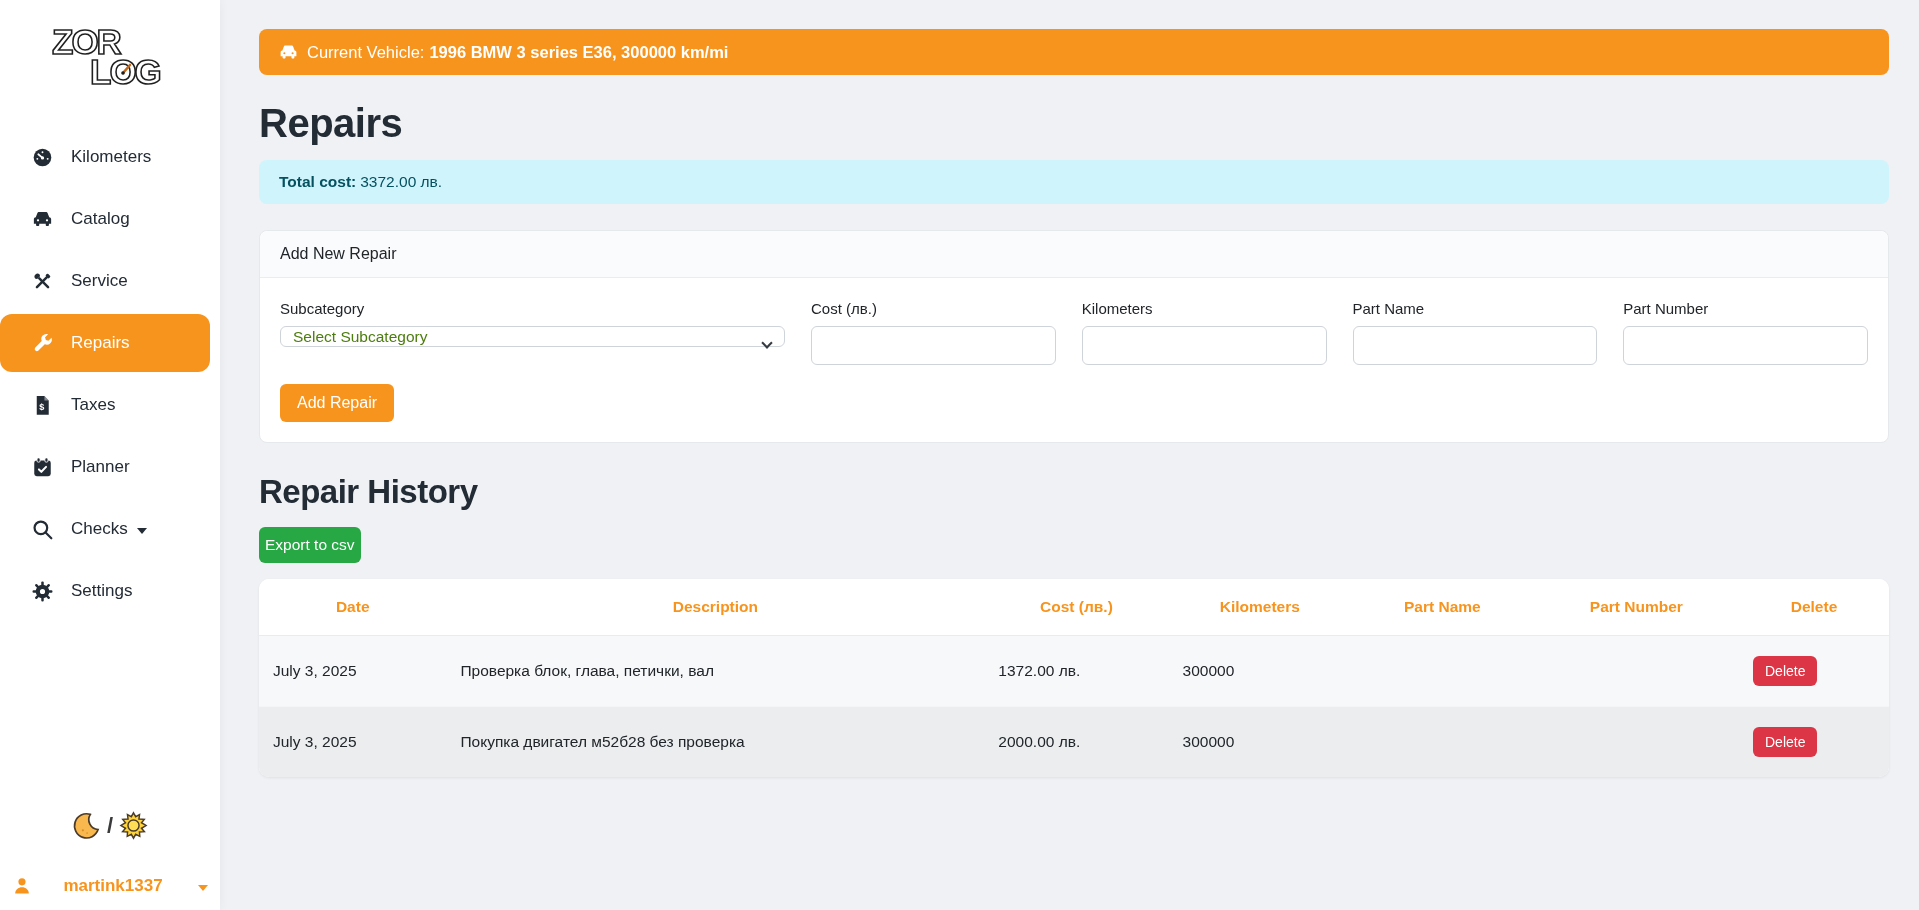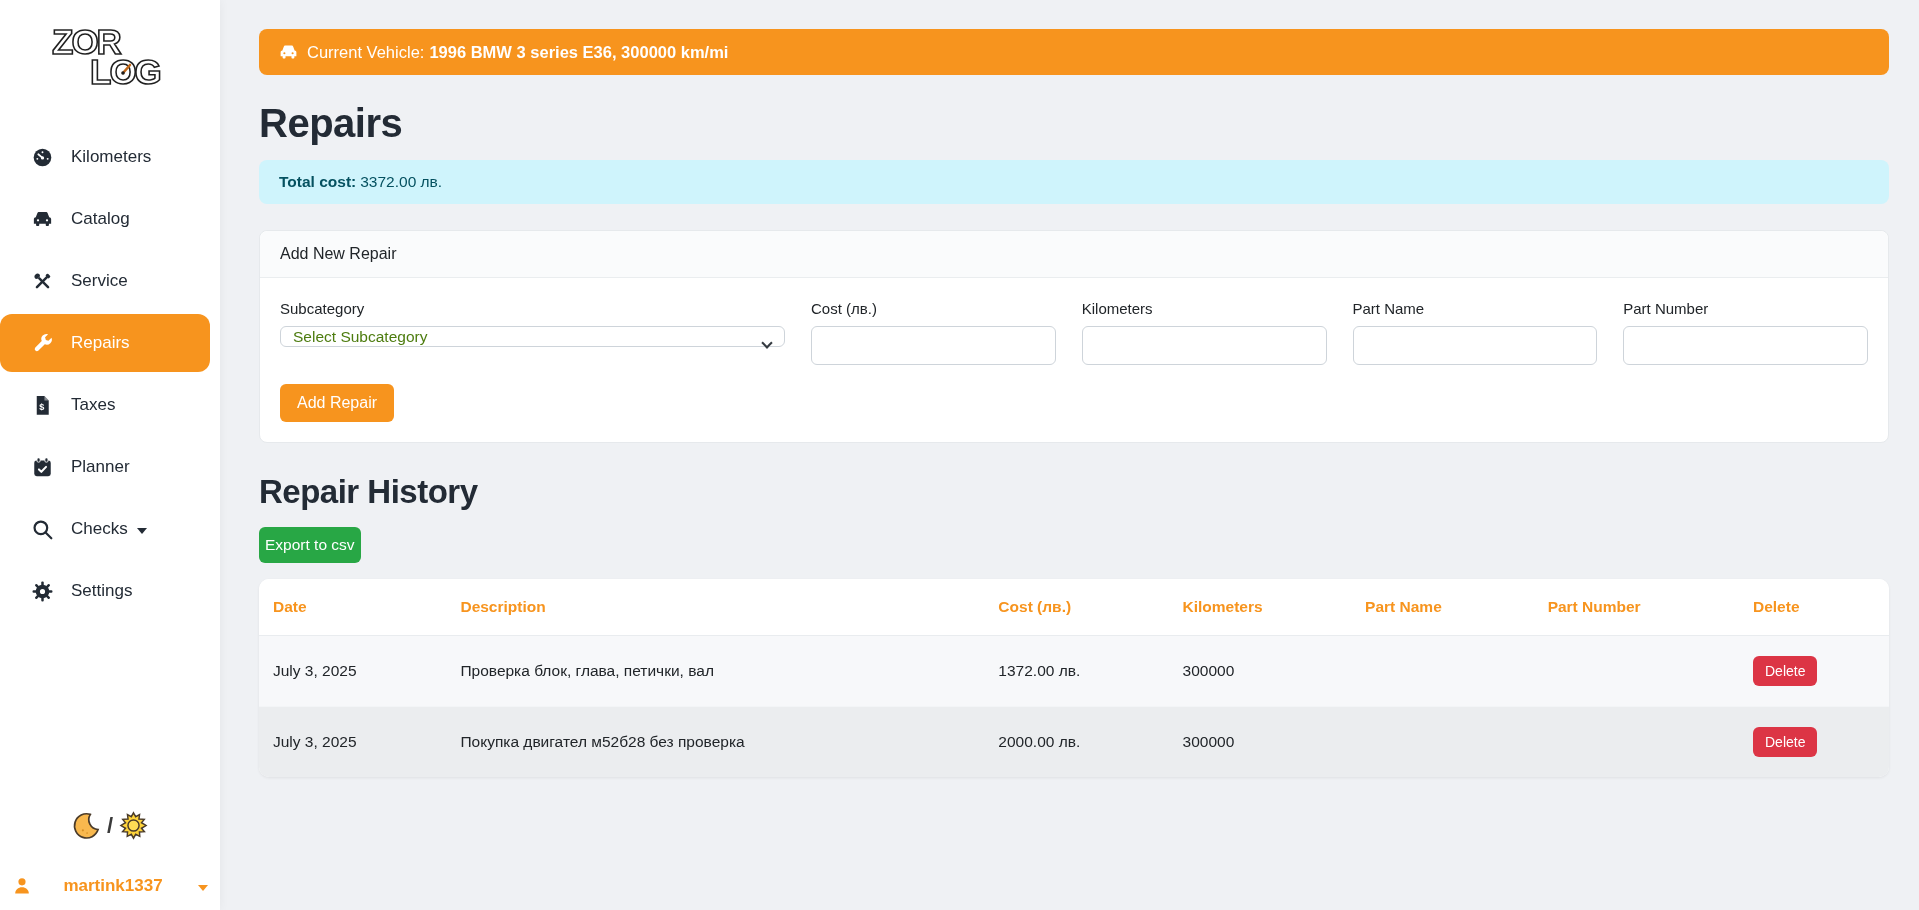--- a/index.html
+++ b/index.html
@@ -129,21 +129,21 @@
     padding:7px 12px;
   }
   .section-title{font-size:33px;font-weight:bold;color:var(--dark);margin:30px 0 16px 0;letter-spacing:-0.5px;}
   
   .table-wrap{
     margin-top:16px;border-radius:10px;overflow:hidden;
     background:#fff;box-shadow:0 1px 3px rgba(0,0,0,0.07);
   }
   table{width:100%;border-collapse:collapse;}
   th{
-    text-align:left;color:var(--orange);font-size:15.5px;font-weight:bold;
+    text-align:center;color:var(--orange);font-size:15.5px;font-weight:bold;
     padding:19px 14px;background:#fff;border-bottom:1px solid #E9ECEF;
   }
   td{font-size:15.5px;color:#212529;padding:20px 14px;}
   tbody tr:nth-child(1){background:#F7F8FA;}
   tbody tr:nth-child(2){background:#EBEDEF;}
   tbody tr{border-top:1px solid #F3F5F7;}
   .col-date{width:11.5%}.col-desc{width:33%}.col-cost{width:11.3%}
   .col-km{width:11.2%}.col-pname{width:11.2%}.col-pnum{width:12.6%}.col-del{width:9.2%}
 </style>
 </head>

